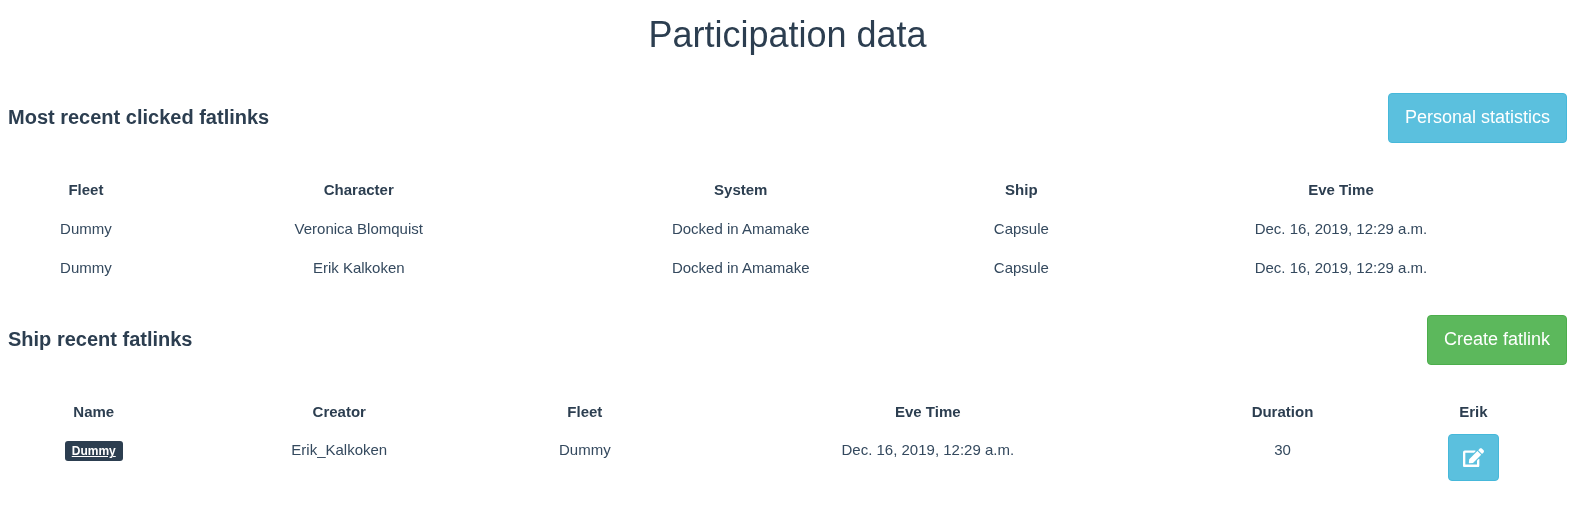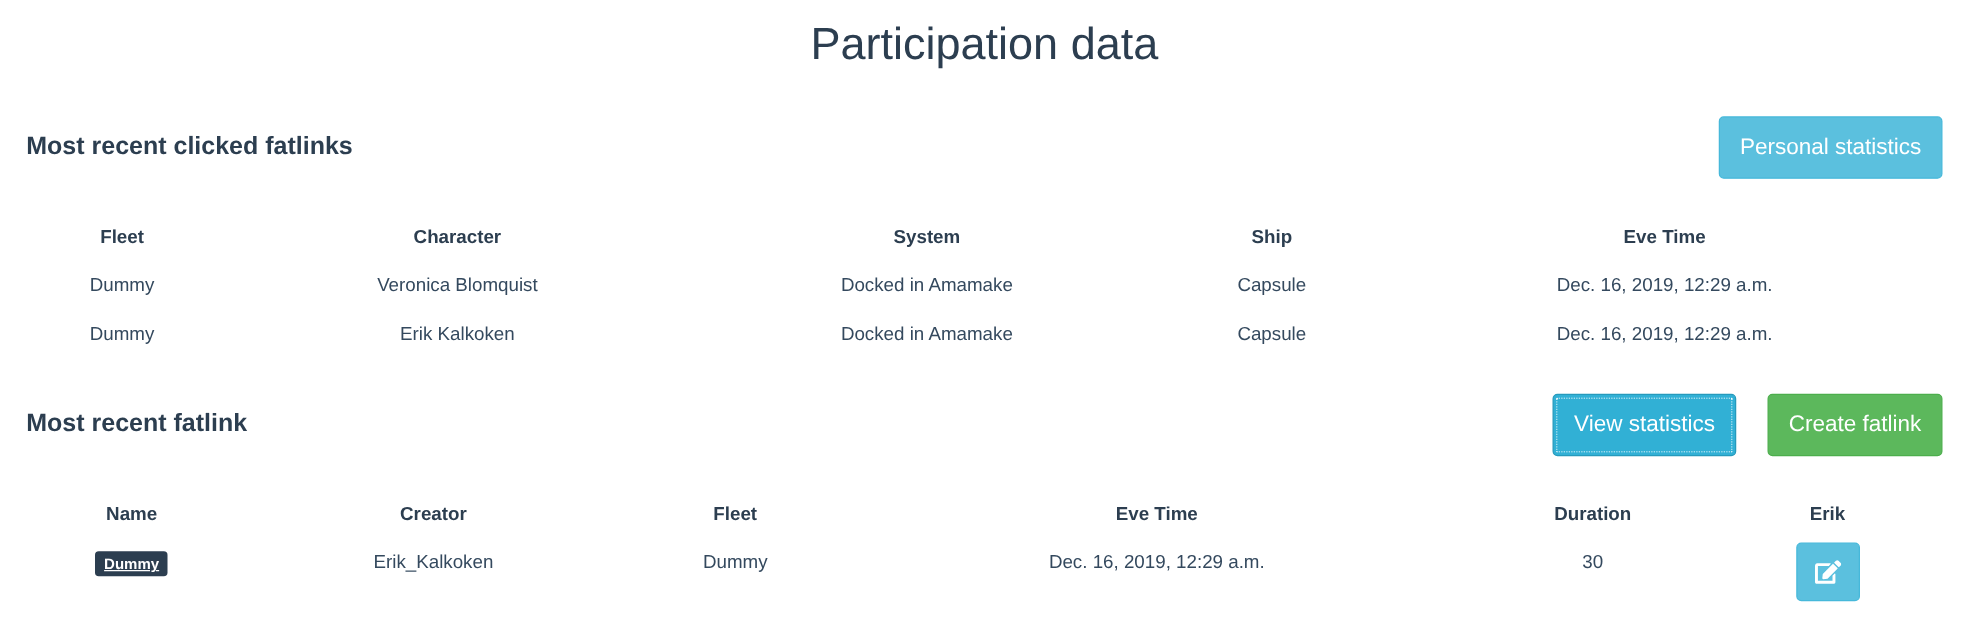--- a/index.html
+++ b/index.html
@@ -5,21 +5,21 @@
   html, body {
     margin: 0;
     padding: 0;
     background: #ffffff;
     font-family: "Liberation Sans", sans-serif;
     color: var(--text, #34495e);
   }
   .container {
     width: 1575px;
     max-width: 1575px;
-    padding: 0 21px;
+    padding: 0 8px;
     box-sizing: border-box;
     margin: 0 auto;
   }
   h1.page-title {
     text-align: center;
     font-size: 36px;
     font-weight: 400;
     color: var(--heading, #2c3e50);
     margin: 14px 0 0 0;
     line-height: 1.15;
@@ -152,23 +152,22 @@
         <td>Dummy</td>
         <td>Erik Kalkoken</td>
         <td>Docked in Amamake</td>
         <td>Capsule</td>
         <td>Dec. 16, 2019, 12:29 a.m.</td>
       </tr>
     </tbody>
   </table>
 
   <div class="section-header second">
-    <h2 class="section-heading">Most recent fatlink</h2>
+    <h2 class="section-heading">Ship recent fatlinks</h2>
     <div class="btn-group">
-      <button class="btn btn-info-active">View statistics</button>
       <button class="btn btn-success">Create fatlink</button>
     </div>
   </div>
 
   <table class="table-recent">
     <colgroup>
       <col style="width:11%">
         <col style="width:20.5%">
         <col style="width:11%">
         <col style="width:33%">

